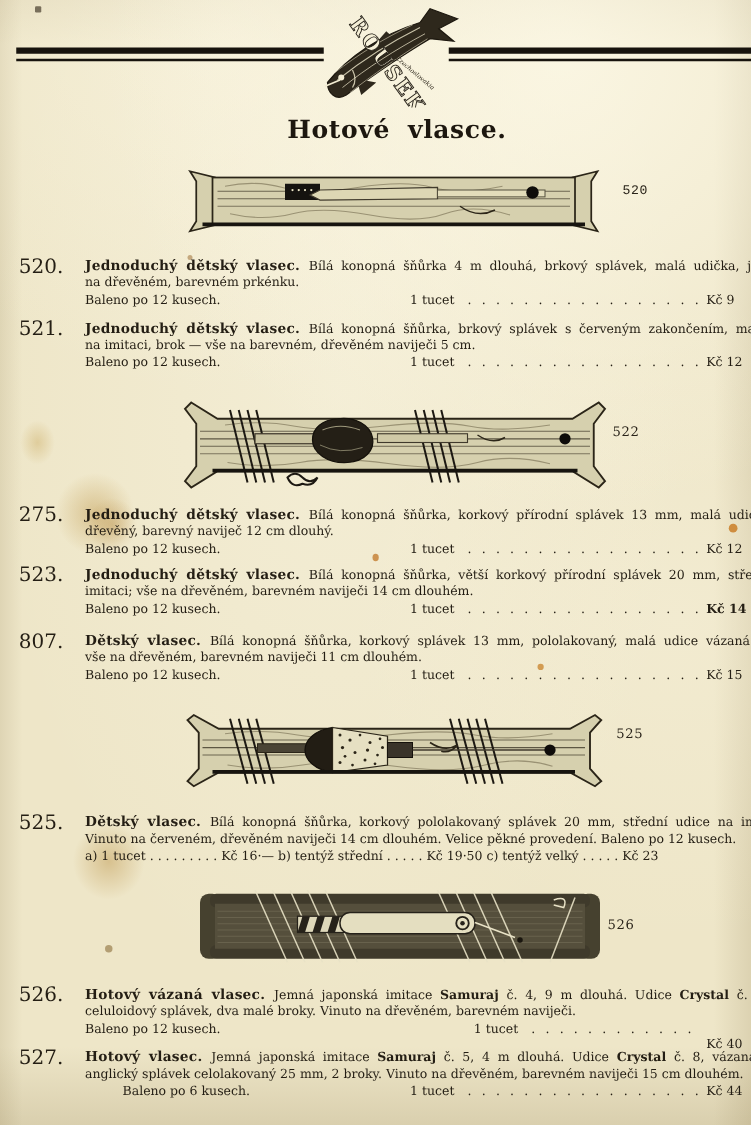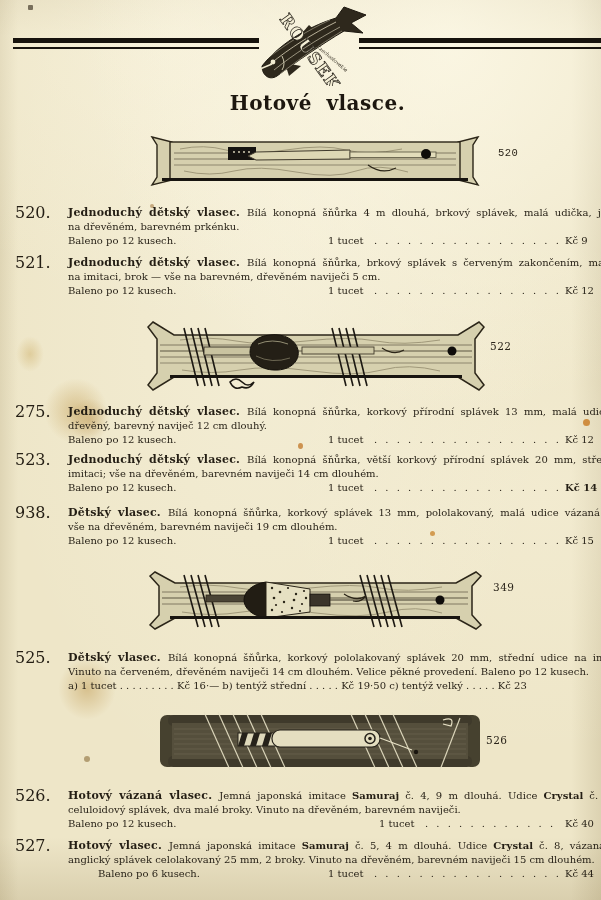--- a/index.html
+++ b/index.html
@@ -167,21 +167,21 @@
           <circle cx="158" cy="28" r="1.2"></circle>
           <circle cx="128" cy="35" r="1.1"></circle>
       </g>
       <rect x="162" y="24" width="20" height="12" fill="#3a342a" stroke="#15110b" stroke-width="0.8"></rect>
       <line x1="182" y1="30" x2="296" y2="30" stroke="#403a2c" stroke-width="1.2"></line>
       <path d="M196,24 q12,8 22,2 q-6,7 -13,5" stroke="#2b2518" stroke-width="1.3" fill="none"></path>
       <circle cx="292" cy="30" r="4.5" fill="#0e0c0a"></circle>
       <rect x="22" y="46" width="290" height="3" fill="#17140f"></rect>
     </svg>
   </div>
-  <div class="illus-label" style="left:493px;top:581px;">349</div>
+  <div class="illus-label" style="left:493px;top:581px;">525</div>
 
   <div class="illus" style="left:160px;top:712px;">
     <svg width="320" height="58" viewBox="0 0 320 58">
       <rect x="0" y="3" width="17" height="52" rx="7" fill="#46412f"></rect>
       <rect x="303" y="3" width="17" height="52" rx="7" fill="#46412f"></rect>
       <rect x="8" y="3" width="304" height="11" rx="5" fill="#3f3a2b"></rect>
       <rect x="8" y="44" width="304" height="11" rx="5" fill="#3f3a2b"></rect>
       <rect x="12" y="11" width="296" height="36" fill="#554f3c"></rect>
       <g stroke="#6c6650" stroke-width="0.8" opacity="0.85">
         <line x1="14" y1="17" x2="306" y2="17"></line>
@@ -277,24 +277,24 @@
           <div class="line"><span>imitaci; vše na dřevěném, barevném naviječi 14 cm dlouhém.</span></div>
           <div class="line line3">
             <span style="left: 0px;">Baleno po 12 kusech.</span>
             <span style="left: 260px;">1 tucet</span>
             <span class="dots" style="left: 306px; width: 186px;">. . . . . . . . . . . . . . . . . . . .</span>
             <span style="left: 497px; font-weight: bold;">Kč 14</span>
           </div>
         </div>
       </div>
       <div class="entry" style="top: 506px;">
-        <span class="num">938.</span>
+        <span class="num">807.</span>
         <div class="etext">
           <div class="line l1"><span class="b name">Dětský vlasec. </span><span>Bílá konopná šňůrka, korkový splávek 13 mm, pololakovaný, malá udice vázaná na imitaci, brok</span></div>
-          <div class="line"><span>vše na dřevěném, barevném naviječi 19 cm dlouhém.</span></div>
+          <div class="line"><span>vše na dřevěném, barevném naviječi 11 cm dlouhém.</span></div>
           <div class="line line3">
             <span style="left: 0px;">Baleno po 12 kusech.</span>
             <span style="left: 260px;">1 tucet</span>
             <span class="dots" style="left: 306px; width: 186px;">. . . . . . . . . . . . . . . . . . . .</span>
             <span style="left: 497px;">Kč 15</span>
           </div>
         </div>
       </div>
       <div class="entry" style="top: 651px;">
         <span class="num">525.</span>
@@ -308,21 +308,21 @@
       </div>
       <div class="entry" style="top: 789px;">
         <span class="num">526.</span>
         <div class="etext">
           <div class="line l1"><span class="b name">Hotový vázaná vlasec. </span><span>Jemná japonská imitace </span><span class="b">Samuraj</span><span> č. 4, 9 m dlouhá. Udice </span><span class="b">Crystal</span><span> č. 11, červenob</span></div>
           <div class="line"><span>celuloidový splávek, dva malé broky. Vinuto na dřevěném, barevném naviječi.</span></div>
           <div class="line line3">
             <span style="left: 0px;">Baleno po 12 kusech.</span>
             <span style="left: 311px;">1 tucet</span>
             <span class="dots" style="left: 357px; width: 135px;">. . . . . . . . . . . . . . . . . . . .</span>
-            <span style="left: 497px;">Kč 40</span>
+            <span style="left: 497px; margin-top: 12px;">Kč 40</span>
           </div>
         </div>
       </div>
       <div class="entry" style="top: 839px;">
         <span class="num">527.</span>
         <div class="etext">
           <div class="line l1"><span class="b name">Hotový vlasec. </span><span>Jemná japonská imitace </span><span class="b">Samuraj</span><span> č. 5, 4 m dlouhá. Udice </span><span class="b">Crystal</span><span> č. 8, vázaná na seduli. Korko</span></div>
           <div class="line"><span>anglický splávek celolakovaný 25 mm, 2 broky. Vinuto na dřevěném, barevném naviječi 15 cm dlouhém.</span></div>
           <div class="line line3">
             <span style="left: 0px; margin-left: 30px;">Baleno po 6 kusech.</span>

